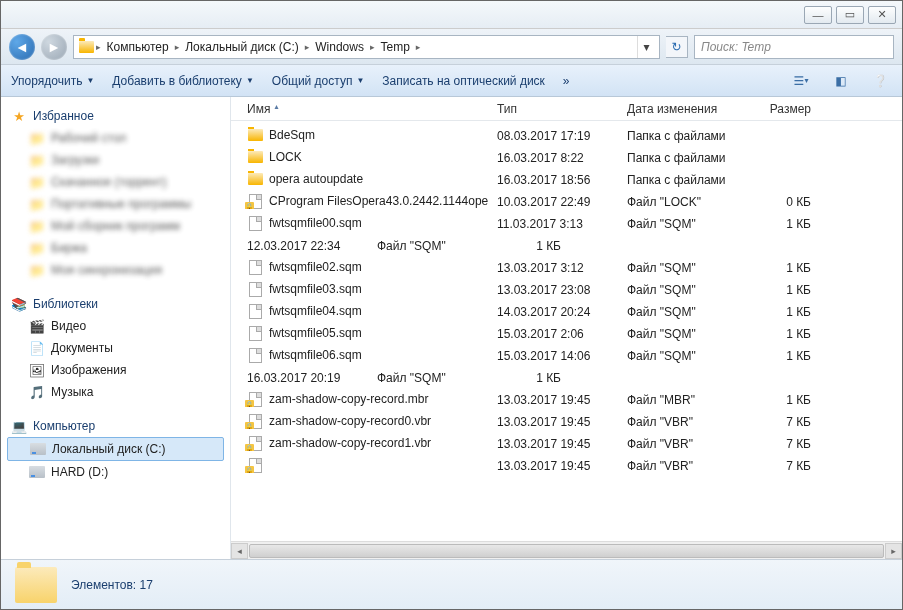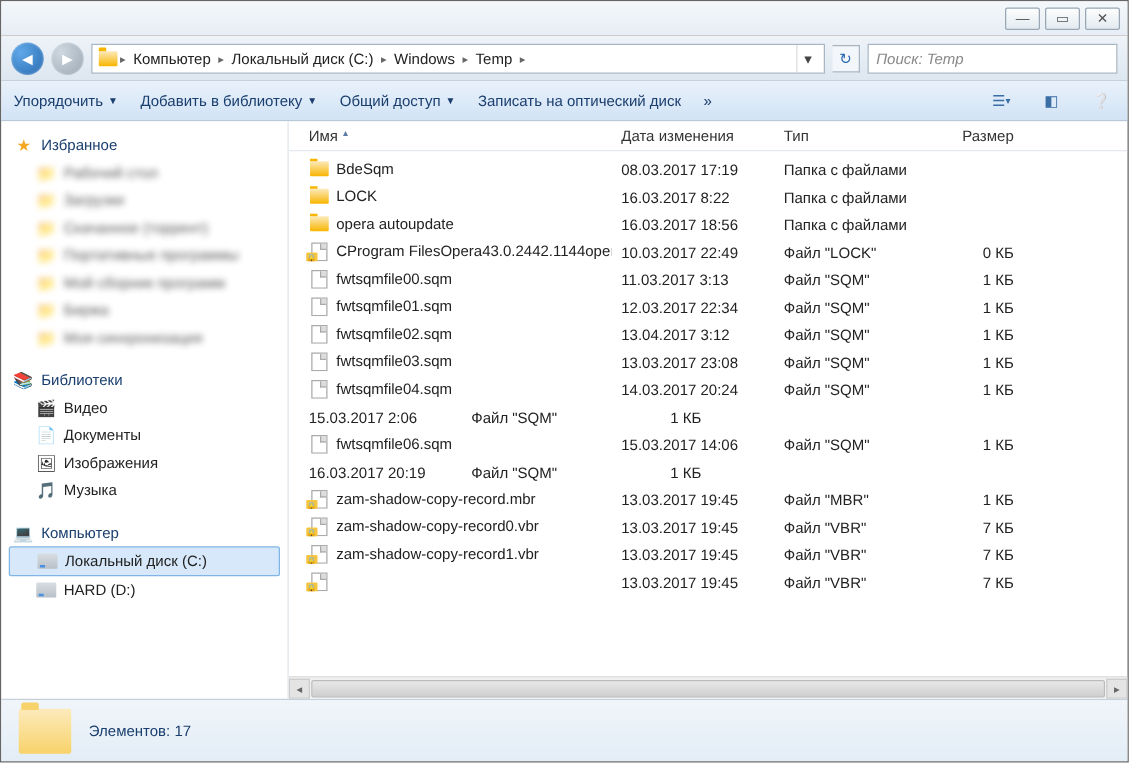--- a/index.html
+++ b/index.html
@@ -195,22 +195,22 @@
         </div>
     </div>
   </div>
 
   <div class="main">
     <div class="cols">
       <div class="col c-name">
           <span>Имя</span>
           <span class="sortarr">▴</span>
         </div>
+      <div class="col c-type">Тип</div>
       <div class="col c-date">Дата изменения</div>
-      <div class="col c-type">Тип</div>
       <div class="col c-size">Размер</div>
     </div>
     <div class="filelist" id="filelist">
         <div class="row">
           <div class="cell c-name">
             <span class="fico">
               <span class="folder-ico"></span>
             </span>
             <span>BdeSqm</span>
           </div>
@@ -257,38 +257,32 @@
             <span class="fico" style="position:relative">
               <span class="file-ico"></span>
             </span>
             <span>fwtsqmfile00.sqm</span>
           </div>
           <div class="cell c-date">11.03.2017 3:13</div>
           <div class="cell c-type">Файл "SQM"</div>
           <div class="cell c-size">1 КБ</div>
         </div>
         <div class="row">
-          <div class="cell c-name">
-            <span class="fico" style="position:relative">
-              <span class="file-ico"></span>
-            </span>
-            <span>fwtsqmfile01.sqm</span>
-          </div>
           <div class="cell c-date">12.03.2017 22:34</div>
           <div class="cell c-type">Файл "SQM"</div>
           <div class="cell c-size">1 КБ</div>
         </div>
         <div class="row">
           <div class="cell c-name">
             <span class="fico" style="position:relative">
               <span class="file-ico"></span>
             </span>
             <span>fwtsqmfile02.sqm</span>
           </div>
-          <div class="cell c-date">13.04.2017 3:12</div>
+          <div class="cell c-date">13.03.2017 3:12</div>
           <div class="cell c-type">Файл "SQM"</div>
           <div class="cell c-size">1 КБ</div>
         </div>
         <div class="row">
           <div class="cell c-name">
             <span class="fico" style="position:relative">
               <span class="file-ico"></span>
             </span>
             <span>fwtsqmfile03.sqm</span>
           </div>
@@ -301,20 +295,26 @@
             <span class="fico" style="position:relative">
               <span class="file-ico"></span>
             </span>
             <span>fwtsqmfile04.sqm</span>
           </div>
           <div class="cell c-date">14.03.2017 20:24</div>
           <div class="cell c-type">Файл "SQM"</div>
           <div class="cell c-size">1 КБ</div>
         </div>
         <div class="row">
+          <div class="cell c-name">
+            <span class="fico" style="position:relative">
+              <span class="file-ico"></span>
+            </span>
+            <span>fwtsqmfile05.sqm</span>
+          </div>
           <div class="cell c-date">15.03.2017 2:06</div>
           <div class="cell c-type">Файл "SQM"</div>
           <div class="cell c-size">1 КБ</div>
         </div>
         <div class="row">
           <div class="cell c-name">
             <span class="fico" style="position:relative">
               <span class="file-ico"></span>
             </span>
             <span>fwtsqmfile06.sqm</span>

